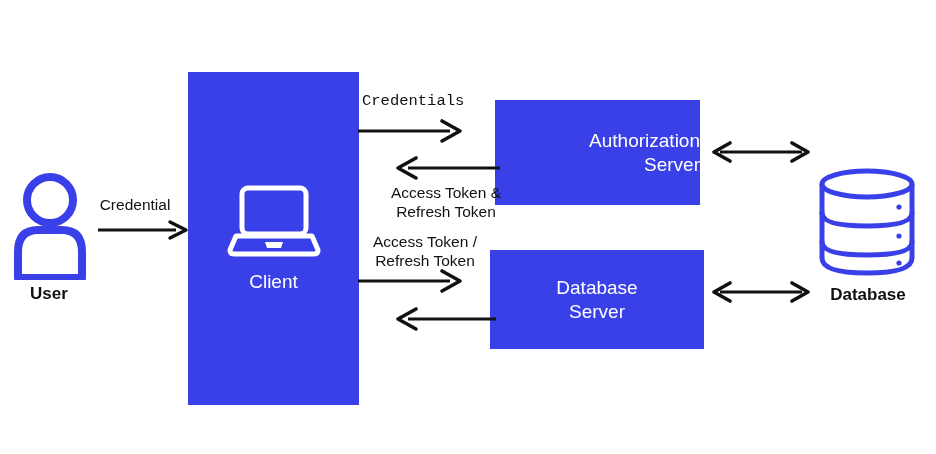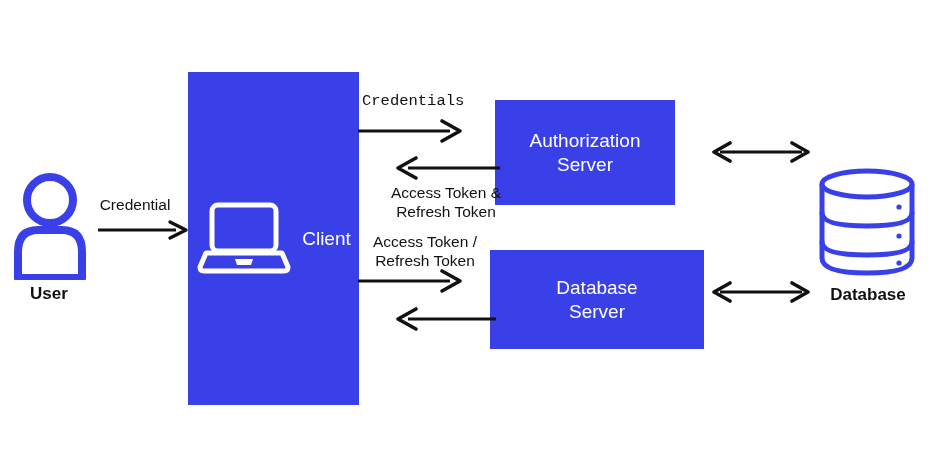--- a/index.html
+++ b/index.html
@@ -30,34 +30,35 @@
     color: #ffffff;
     text-align: center;
     line-height: 1.22;
   }
   #client-box {
     left: 188px; top: 72px;
     width: 171px; height: 333px;
   }
   #authorization-server-box {
     left: 495px; top: 100px;
-    width: 180px; height: 105px;
+    width: 205px; height: 105px;
     font-size: 19px;
+    align-items: flex-end;
   }
   #resource-server-box {
     left: 490px; top: 250px;
     width: 214px; height: 99px;
     font-size: 19px;
   }
   .box-line { display: block; white-space: nowrap; }
 
   
   #client-inner {
     display: flex;
-    flex-direction: row;
+    flex-direction: column;
     align-items: center;
     justify-content: center;
     width: 100%;
     height: 100%;
     gap: 10px;
   }
   #client-label {
     font-size: 19px;
     color: #ffffff;
   }

